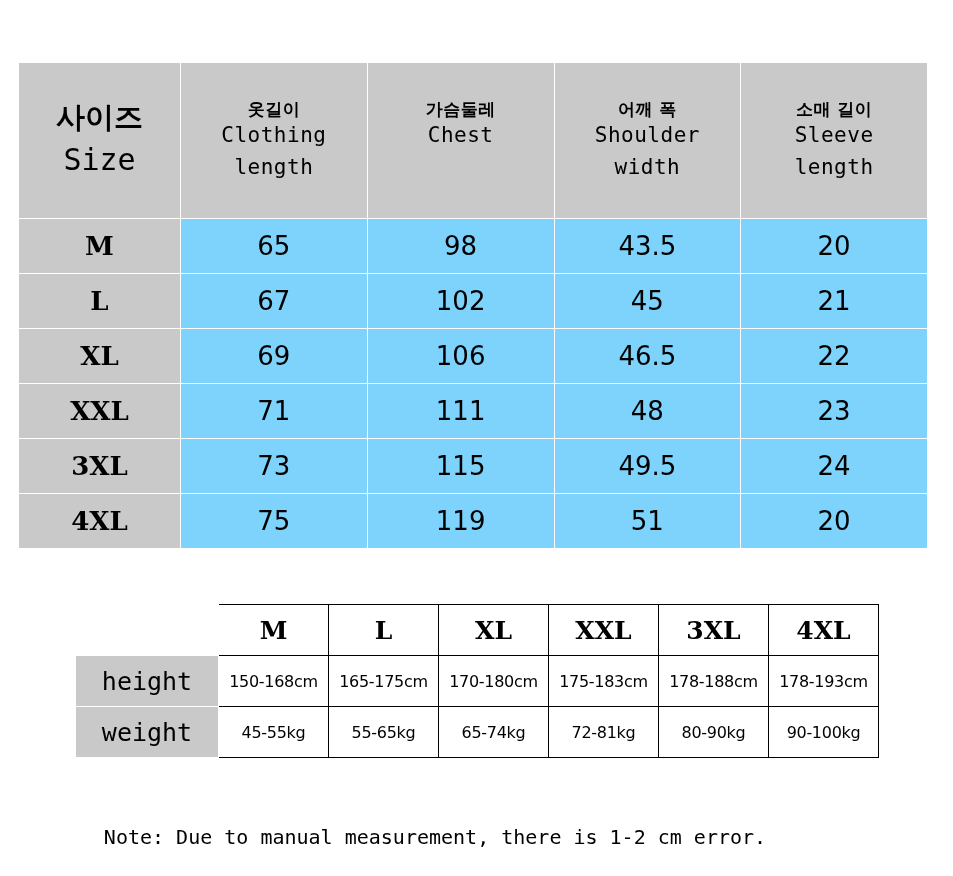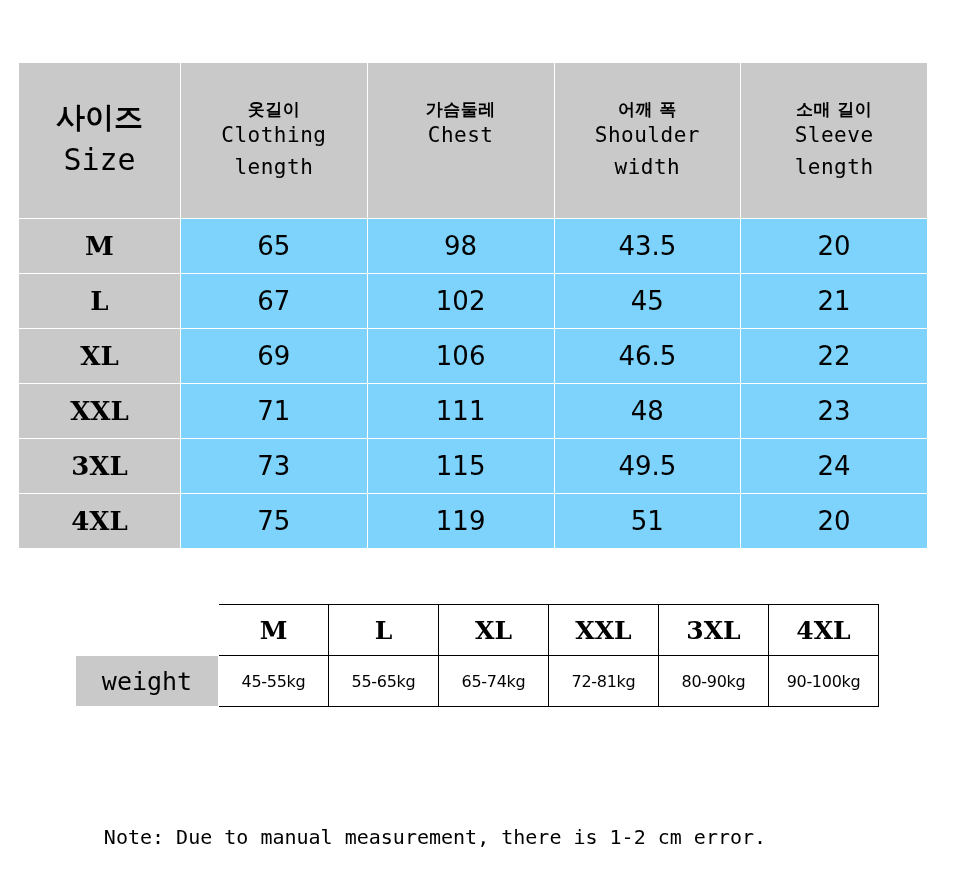--- a/index.html
+++ b/index.html
@@ -240,20 +240,29 @@
       <tr>
         <td class="corner"></td>
         <td class="hw-hdr">M</td>
         <td class="hw-hdr">L</td>
         <td class="hw-hdr">XL</td>
         <td class="hw-hdr">XXL</td>
         <td class="hw-hdr">3XL</td>
         <td class="hw-hdr">4XL</td>
       </tr>
       <tr>
+        <td class="hw-label">height</td>
+        <td class="hw-val">150-168cm</td>
+        <td class="hw-val">165-175cm</td>
+        <td class="hw-val">170-180cm</td>
+        <td class="hw-val">175-183cm</td>
+        <td class="hw-val">178-188cm</td>
+        <td class="hw-val">178-193cm</td>
+      </tr>
+      <tr>
         <td class="hw-label">weight</td>
         <td class="hw-val">45-55kg</td>
         <td class="hw-val">55-65kg</td>
         <td class="hw-val">65-74kg</td>
         <td class="hw-val">72-81kg</td>
         <td class="hw-val">80-90kg</td>
         <td class="hw-val">90-100kg</td>
       </tr>
     </tbody>
   </table>

